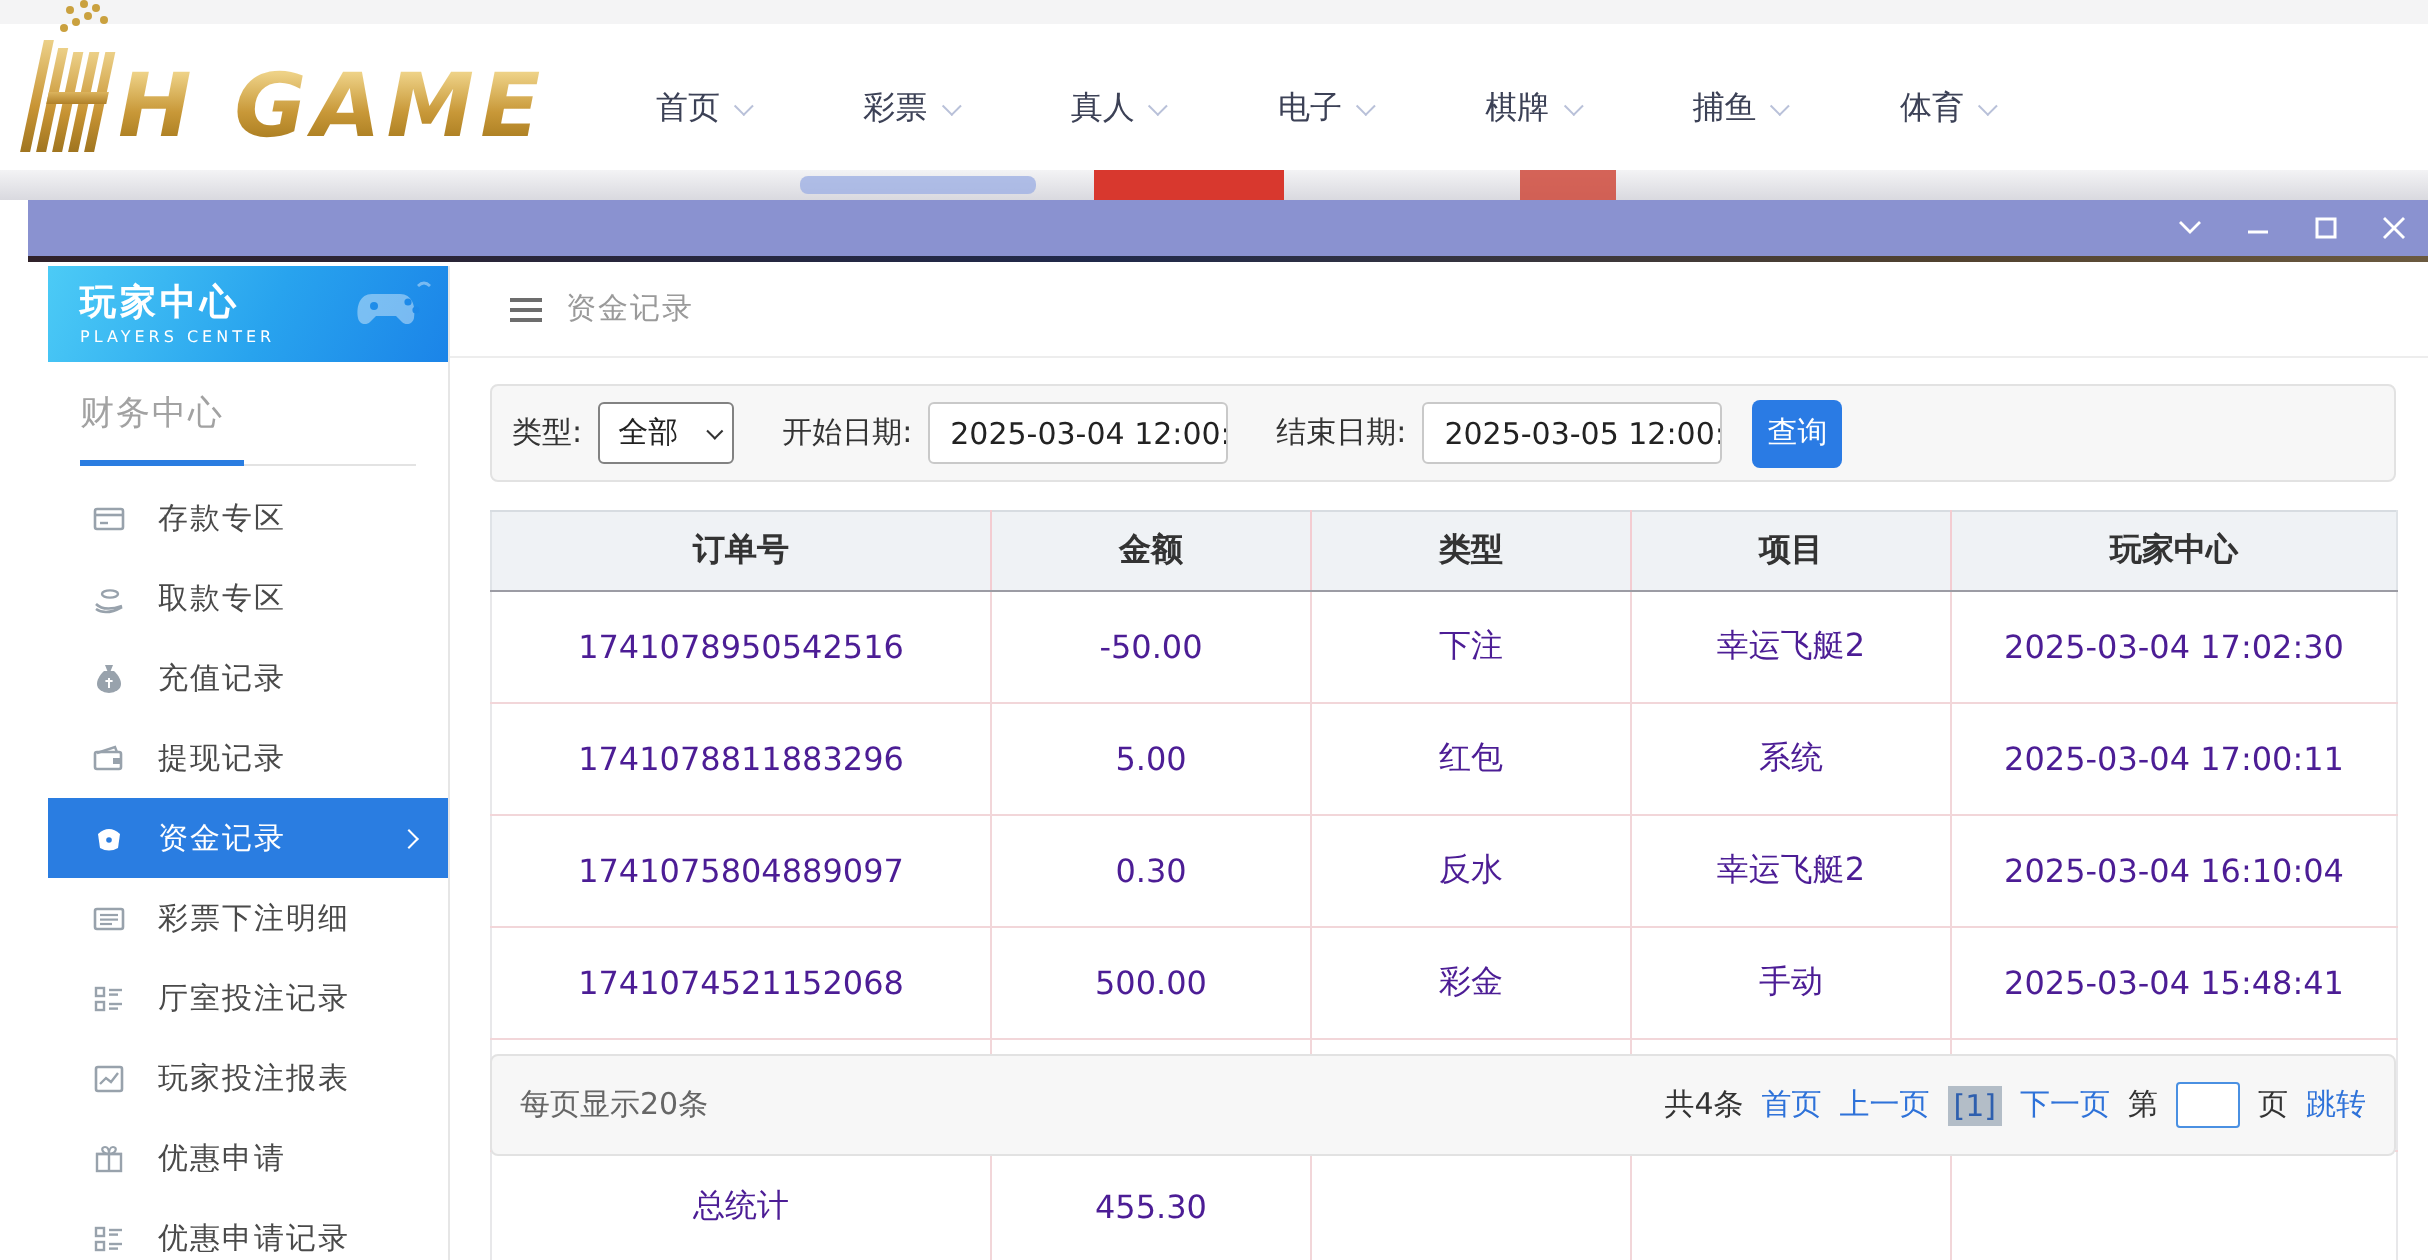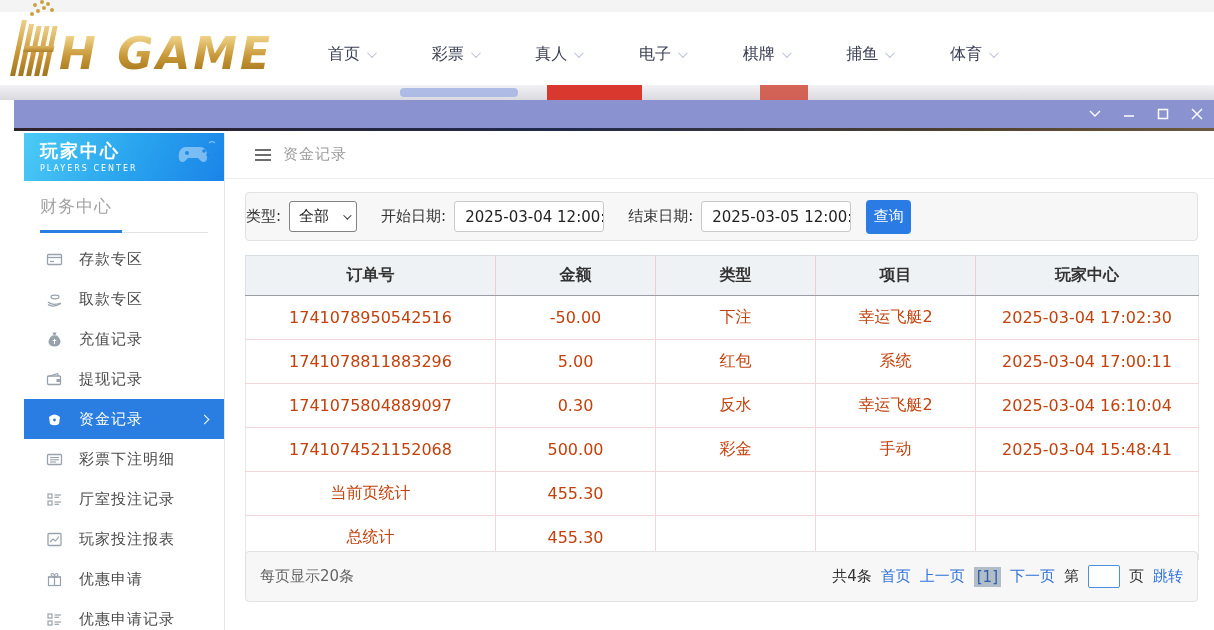--- a/index.html
+++ b/index.html
@@ -74,21 +74,21 @@
   
   .main { position:absolute; left:211px; top:0; right:0; bottom:0; background:#fff; }
   .breadcrumb { height:48px; display:flex; align-items:center; gap:12px; padding-left:30px;
                 border-bottom:1px solid #ededed; }
   .hamburger { display:flex; flex-direction:column; gap:3px; cursor:pointer; }
   .hamburger i { display:block; width:16px; height:2px; background:#6d6d6d; }
   .breadcrumb-title { font-size:15px; color:#9a9a9a; letter-spacing:1px; }
 
   .filter-panel { position:absolute; left:20px; top:61px; width:953px; height:49px;
                   background:#f7f7f7; border:1px solid #e2e2e2; border-radius:4px;
-                  display:flex; align-items:center; }
+                  display:flex; align-items:center; padding-left:10px; }
   .f-label { font-size:15px; color:#333; }
   .type-select { margin-left:8px; width:68px; height:31px; background:#fff; border:1px solid #828282;
                  border-radius:3px; display:flex; align-items:center; justify-content:space-between;
                  padding:0 7px 0 9px; cursor:pointer; }
   .type-select .val { font-size:15px; color:#222; }
   .sel-arrow { width:6px; height:6px; border-right:1.6px solid #333; border-bottom:1.6px solid #333;
                transform:rotate(45deg) translateY(-2px); }
   .date-label { margin-left:24px; }
   .date-input { margin-left:8px; width:150px; height:31px; border:1px solid #c9c9c9; border-radius:3px;
                 background:#fff; font-size:15px; color:#222; padding:0 0 0 10px;
@@ -97,27 +97,27 @@
                 border-radius:4px; font-size:15px; cursor:pointer;
                 font-family:"DejaVu Sans","Liberation Sans",sans-serif; }
 
   .records-table { position:absolute; left:20px; top:124px; width:953px; border-collapse:collapse;
                    table-layout:fixed; }
   .records-table th { height:40px; background:#eff2f5; font-size:16px; font-weight:bold; color:#333;
                       border-top:1px solid #d7dce1; border-bottom:1px solid #9c9ca4;
                       border-left:1px solid #f3ccd1; border-right:1px solid #f3ccd1;margin-left:44px; }
   .records-table th:first-child { border-left:1px solid #dfe3e7; }
   .records-table th:last-child { border-right:1px solid #dfe3e7; }
-  .records-table td { height:44px; background:#fff; font-size:16px; color:#c2410c; text-align:center;
+  .records-table td { height:56px; background:#fff; font-size:16px; color:#4c1d95; text-align:center;
                       border:1px solid #f2d6d9; }
   .records-table td:first-child { border-left:1px solid #e8e8ea; }
   .records-table td:last-child { border-right:1px solid #e8e8ea; }
   .records-table tr:last-child td { border-bottom:1px solid #e0e0e2; }
 
-  .pager { position:absolute; left:20px; top:420px; width:953px; height:51px;
+  .pager { position:absolute; left:20px; top:396px; width:953px; height:51px;
            background:#f7f7f7; border:1px solid #e2e2e2; border-radius:4px;
            display:flex; align-items:center; justify-content:space-between; padding:0 14px; }
   .pager-left { font-size:15px; color:#666; }
   .pager-right { display:flex; align-items:center; gap:9px; font-size:15px;margin-left:20px; }
   .pager-total { color:#333; }
   .pg-link { color:#2e72d9; cursor:pointer; text-decoration:none; }
   .pg-current { background:#b3bdc7; color:#2e5fae; padding:1px 3px; cursor:default; }
   .pg-text { color:#333; }
   .jump-input { width:32px; height:23px; border:1px solid #4a90e2; border-radius:2px; background:#fff;
                 font-size:14px; text-align:center; }

